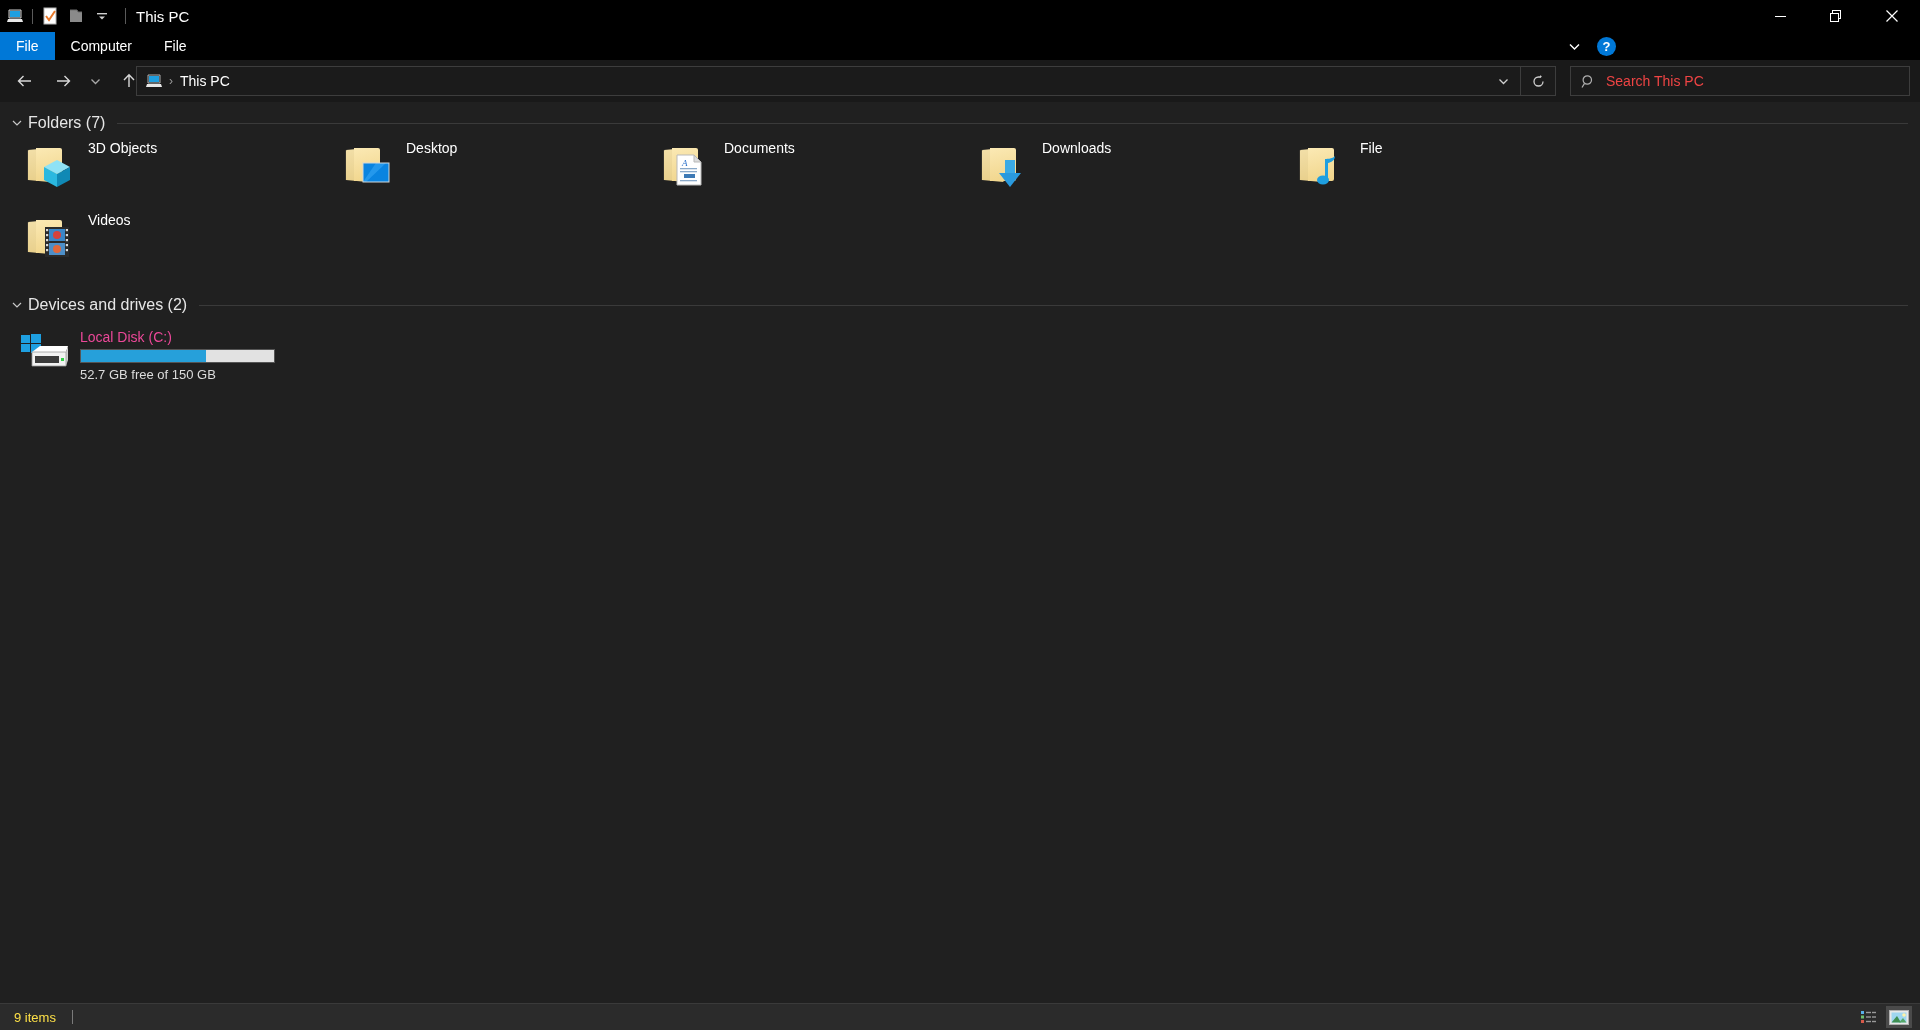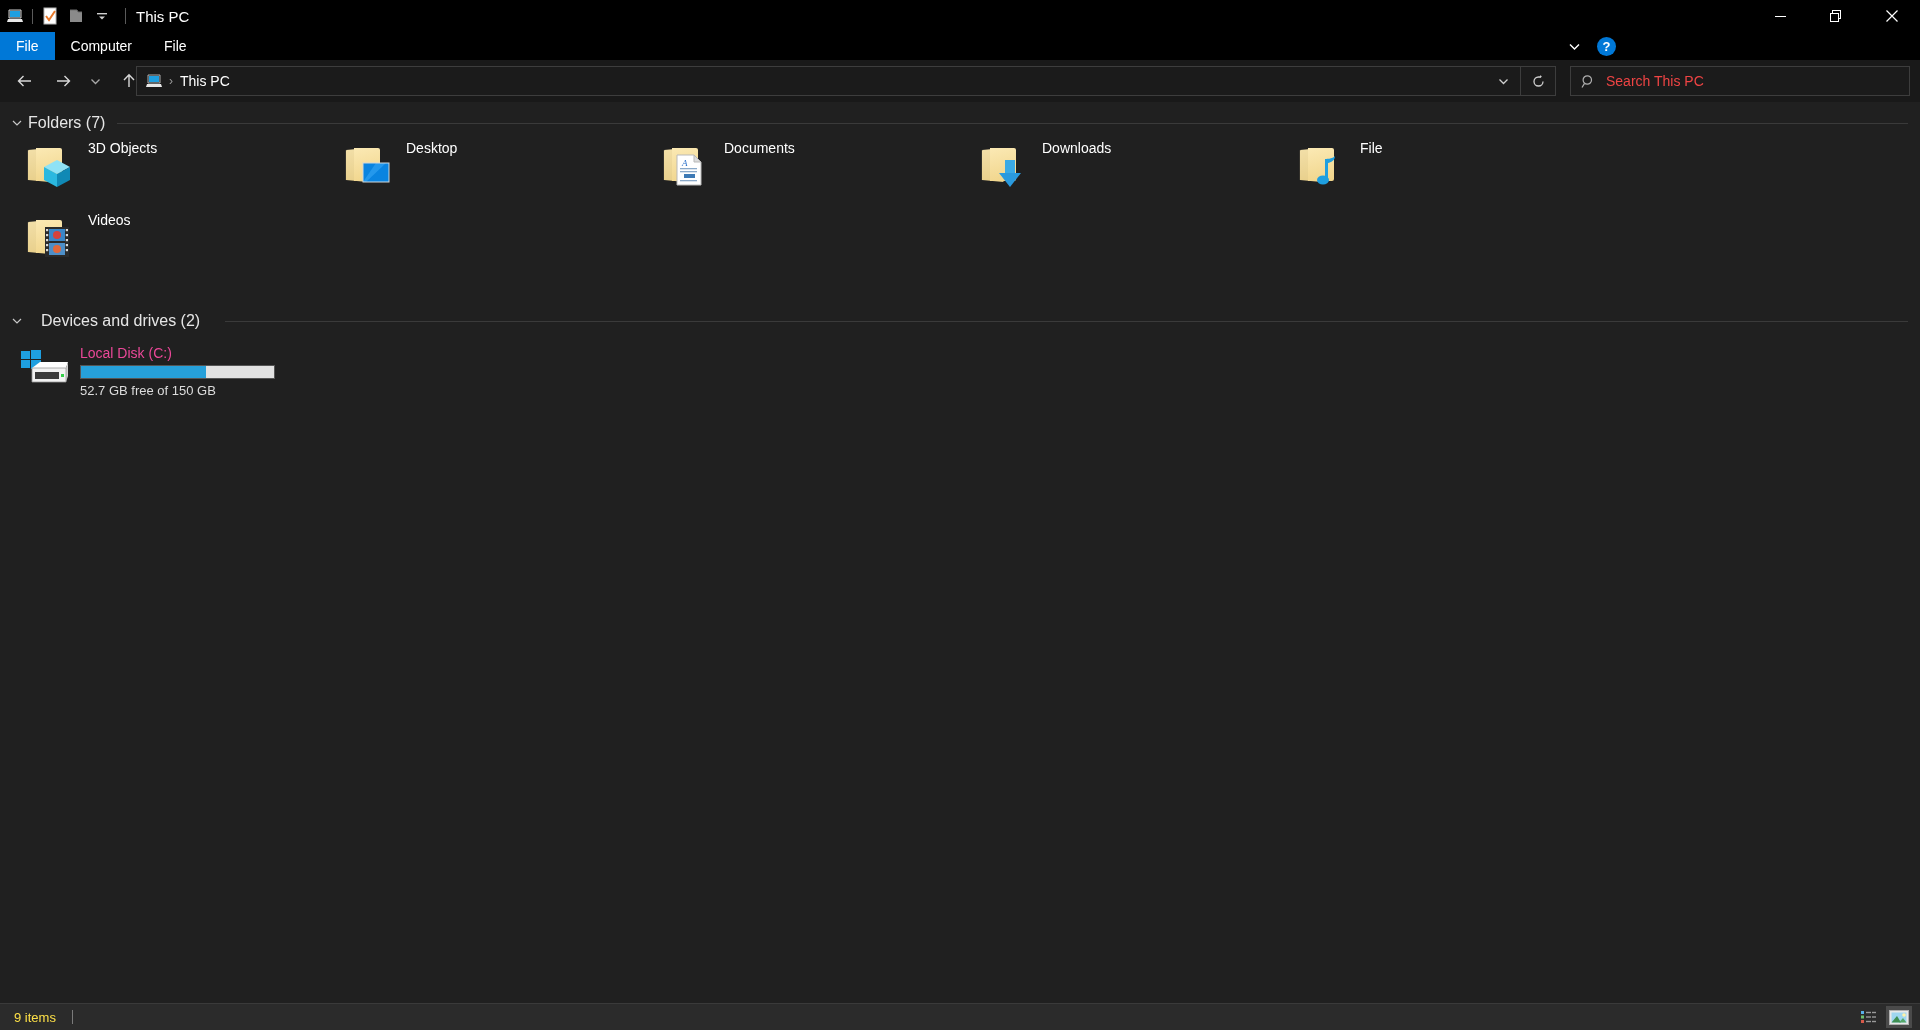--- a/index.html
+++ b/index.html
@@ -387,21 +387,21 @@
             <rect x="21.8" y="13" width="2.2" height="2.2"></rect>
               <rect x="21.8" y="18" width="2.2" height="2.2"></rect>
             <rect x="21.8" y="23" width="2.2" height="2.2"></rect>
           </g>
         </svg>
       </div>
       <div class="tile-label">Videos</div>
     </div>
   </div>
 
-  <div class="group-header" style="margin-top:26px;gap:13px;">
+  <div class="group-header" style="margin-top:10px;">
     <div class="group-chev">
       <svg width="12" height="12" viewBox="0 0 12 12">
         <path d="M2 4 L6 8 L10 4" stroke="#c8c8c8" stroke-width="1.2" fill="none"></path>
       </svg>
     </div>
     <div class="group-label">Devices and drives (2)</div>
     <div class="group-rule"></div>
   </div>
 
   <div class="drive-grid">

